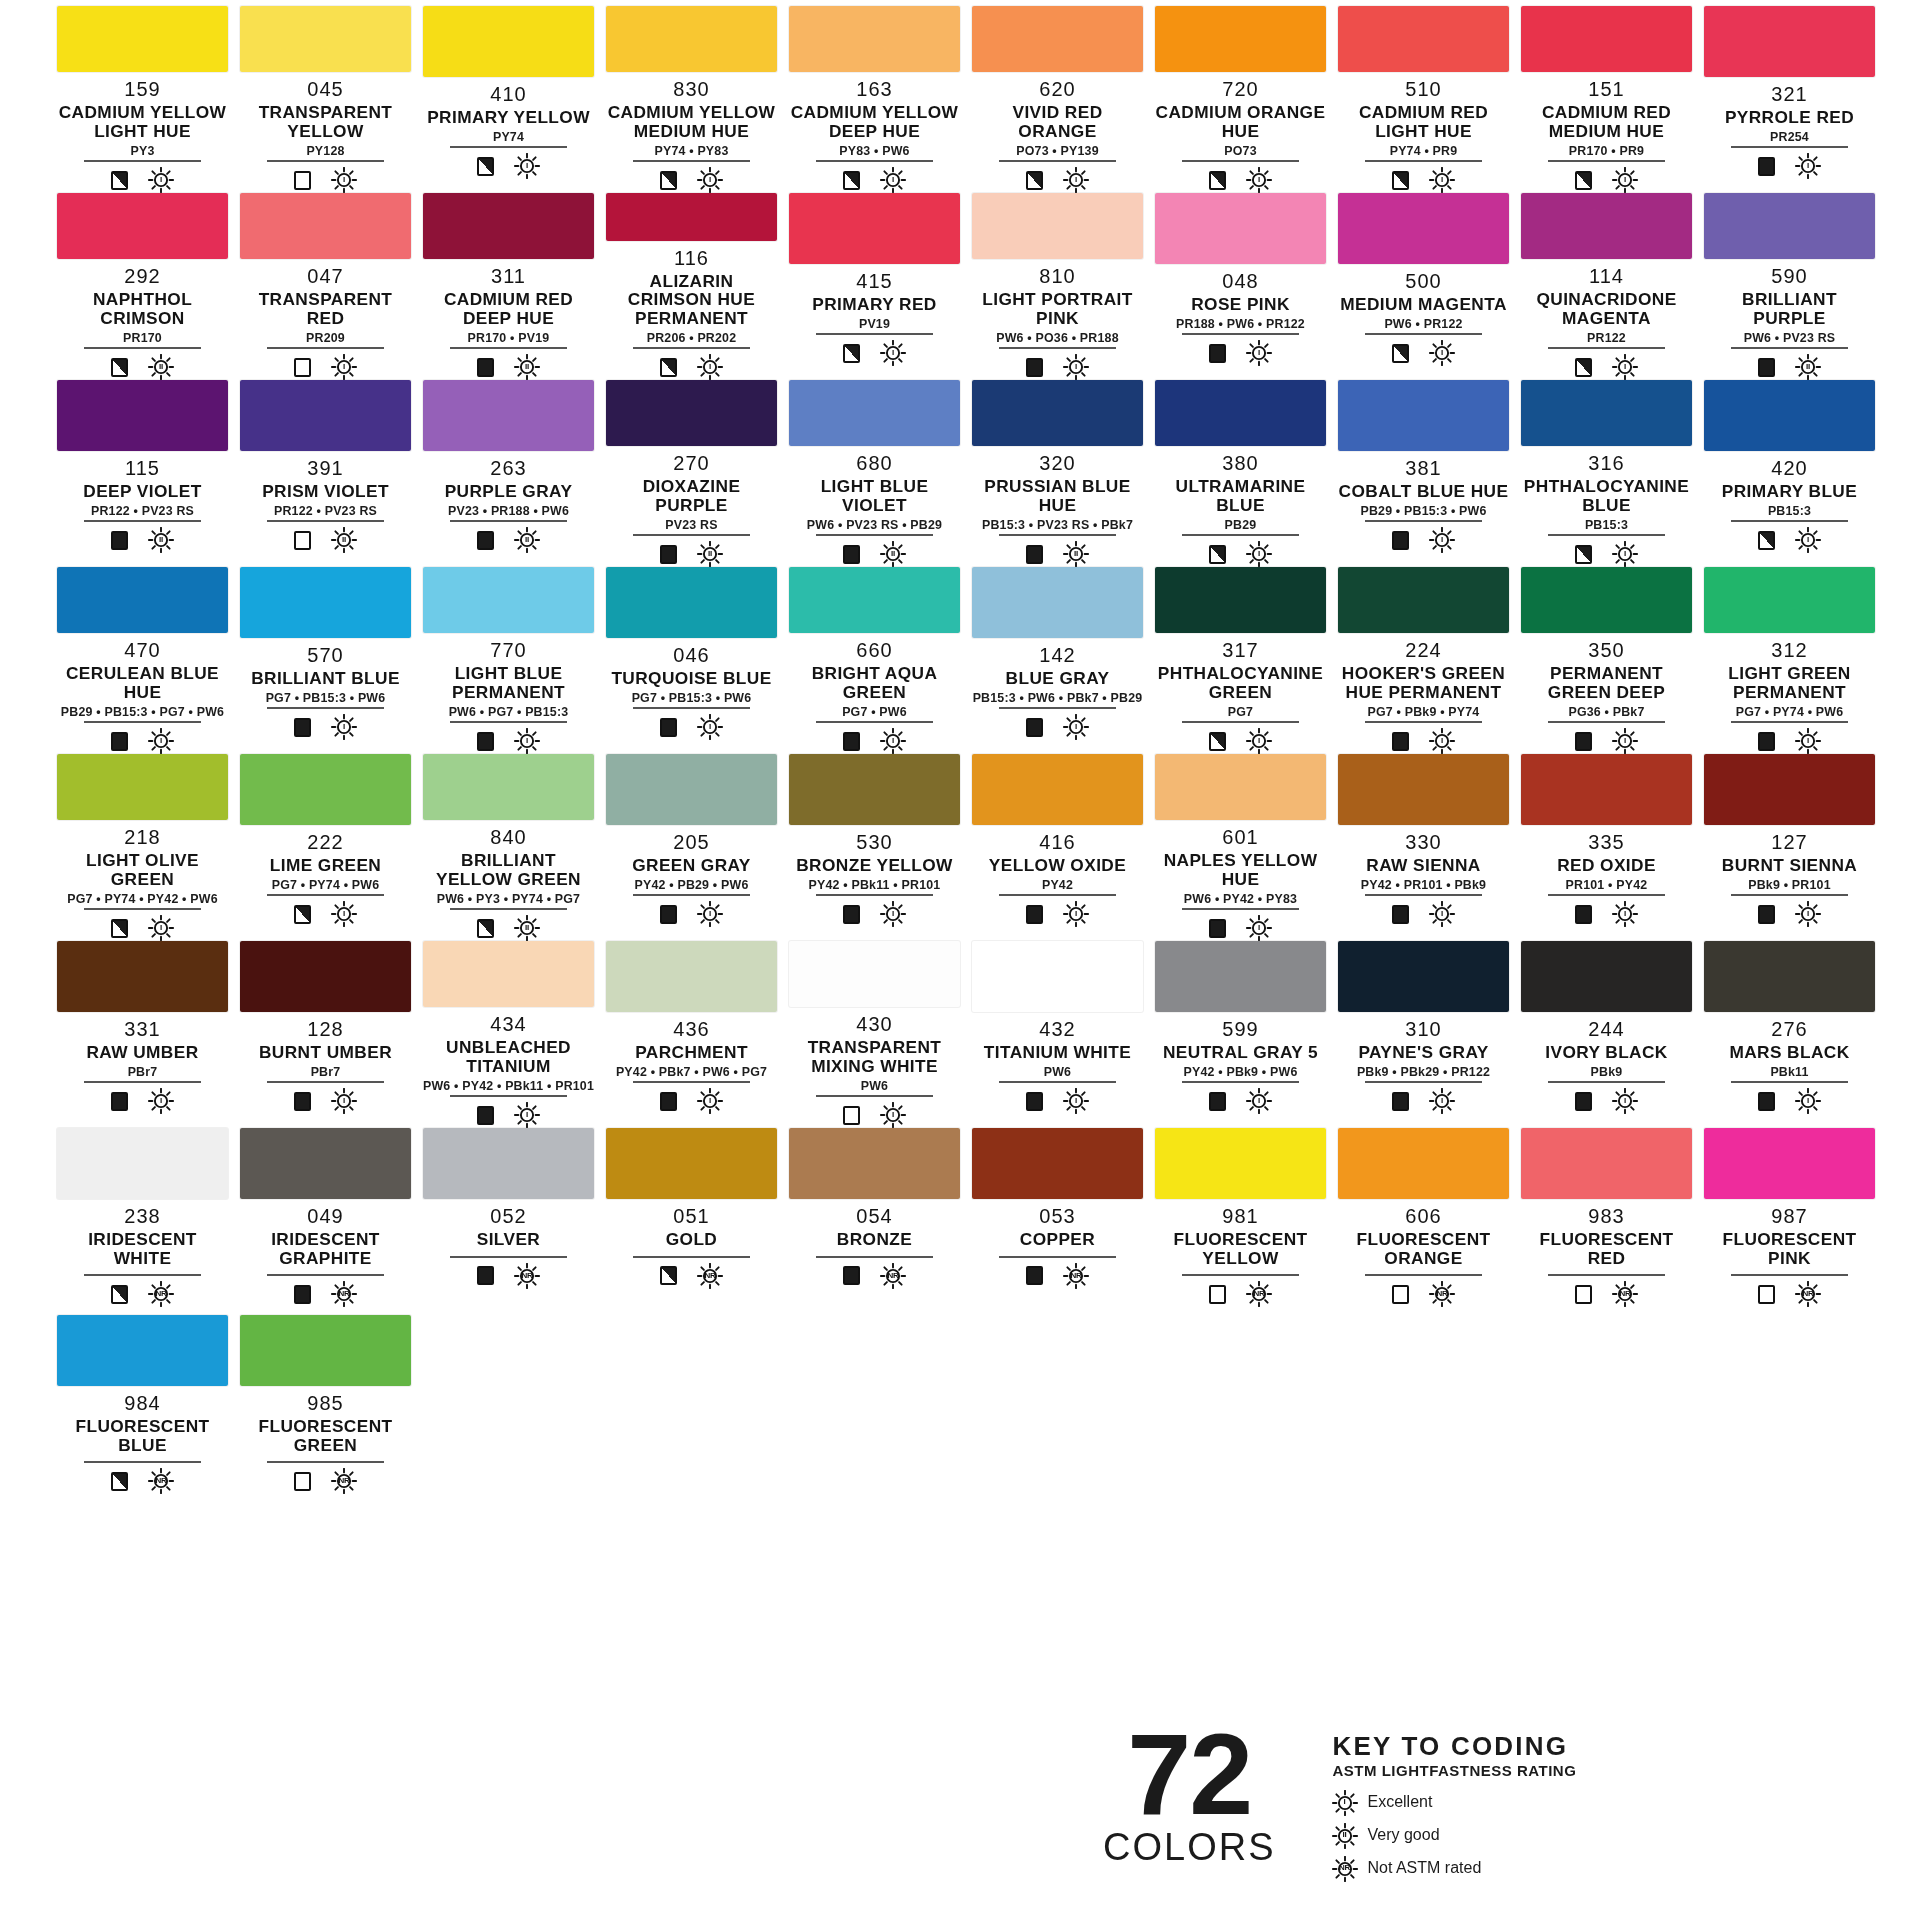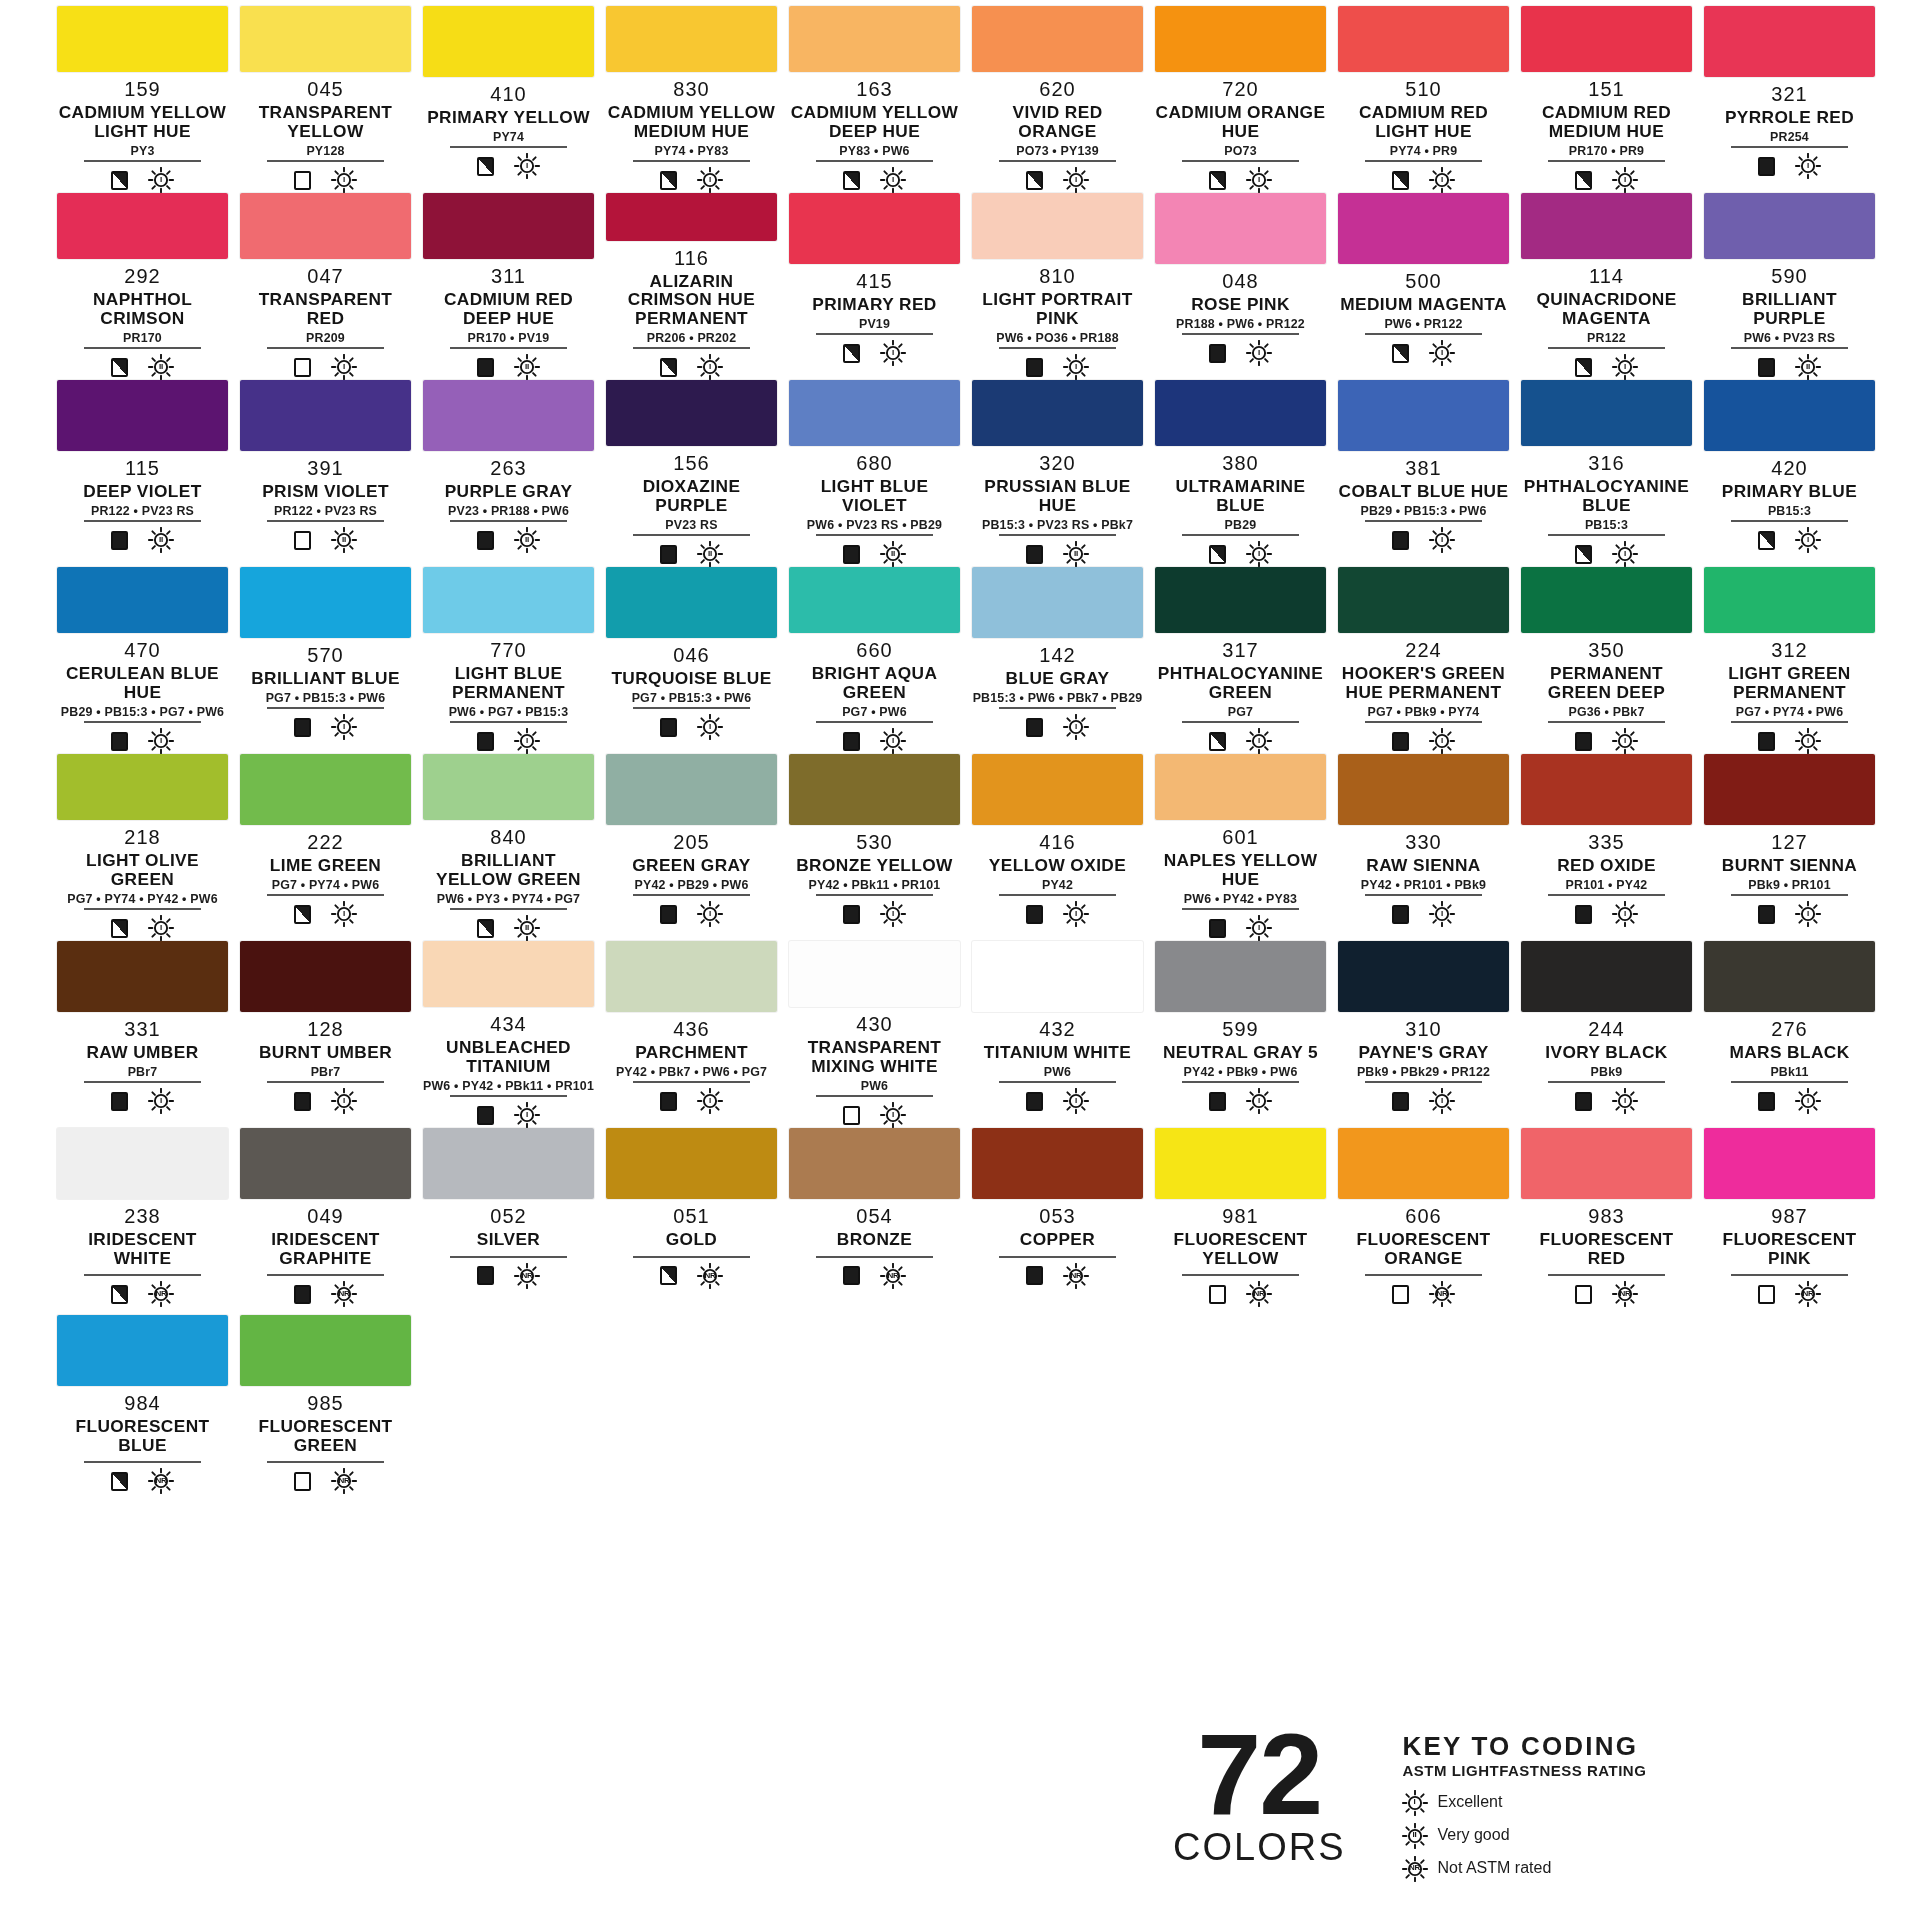--- a/index.html
+++ b/index.html
@@ -97,21 +97,21 @@
     font-weight:700;
     line-height:1;
     color:#111;
     letter-spacing:-0.3px;
   }
   
   .footer {
     display:flex;
     align-items:flex-start;
     position:absolute;
-    left:1173px;
+    left:1103px;
     top:1725px;
     width:733px;
   }
   .count-block {
     text-align:center;
     margin-right:57px;
     padding-top:0px;
   }
   .big72 {
     font-size:115px;
@@ -688,21 +688,21 @@
                 <line x1="6.92" y1="6.92" x2="4.37" y2="4.37" stroke="#111" stroke-width="1.9" stroke-linecap="round"></line>
                 <line x1="13.00" y1="4.40" x2="13.00" y2="0.80" stroke="#111" stroke-width="1.9" stroke-linecap="round"></line>
                 <line x1="19.08" y1="6.92" x2="21.63" y2="4.37" stroke="#111" stroke-width="1.9" stroke-linecap="round"></line>
               </svg>
               <span class="lf">II</span>
             </span>
           </div>
         </div>
         <div class="swatch-cell">
           <div class="chip" style="background:#2D1A4E"></div>
-          <div class="code">156</div>
+          <div class="code">270</div>
           <div class="pname">DIOXAZINE PURPLE</div>
           <div class="pig">PV23 RS</div>
           <div class="icons">
             <span class="opq opaque"></span>
             <span class="sun">
               <svg width="26" height="26" viewBox="0 0 26 26">
                 <circle cx="13" cy="13" r="6.1" fill="none" stroke="#111" stroke-width="1.9"></circle>
                 <line x1="21.60" y1="13.00" x2="25.20" y2="13.00" stroke="#111" stroke-width="1.9" stroke-linecap="round"></line>
                 <line x1="19.08" y1="19.08" x2="21.63" y2="21.63" stroke="#111" stroke-width="1.9" stroke-linecap="round"></line>
                 <line x1="13.00" y1="21.60" x2="13.00" y2="25.20" stroke="#111" stroke-width="1.9" stroke-linecap="round"></line>

